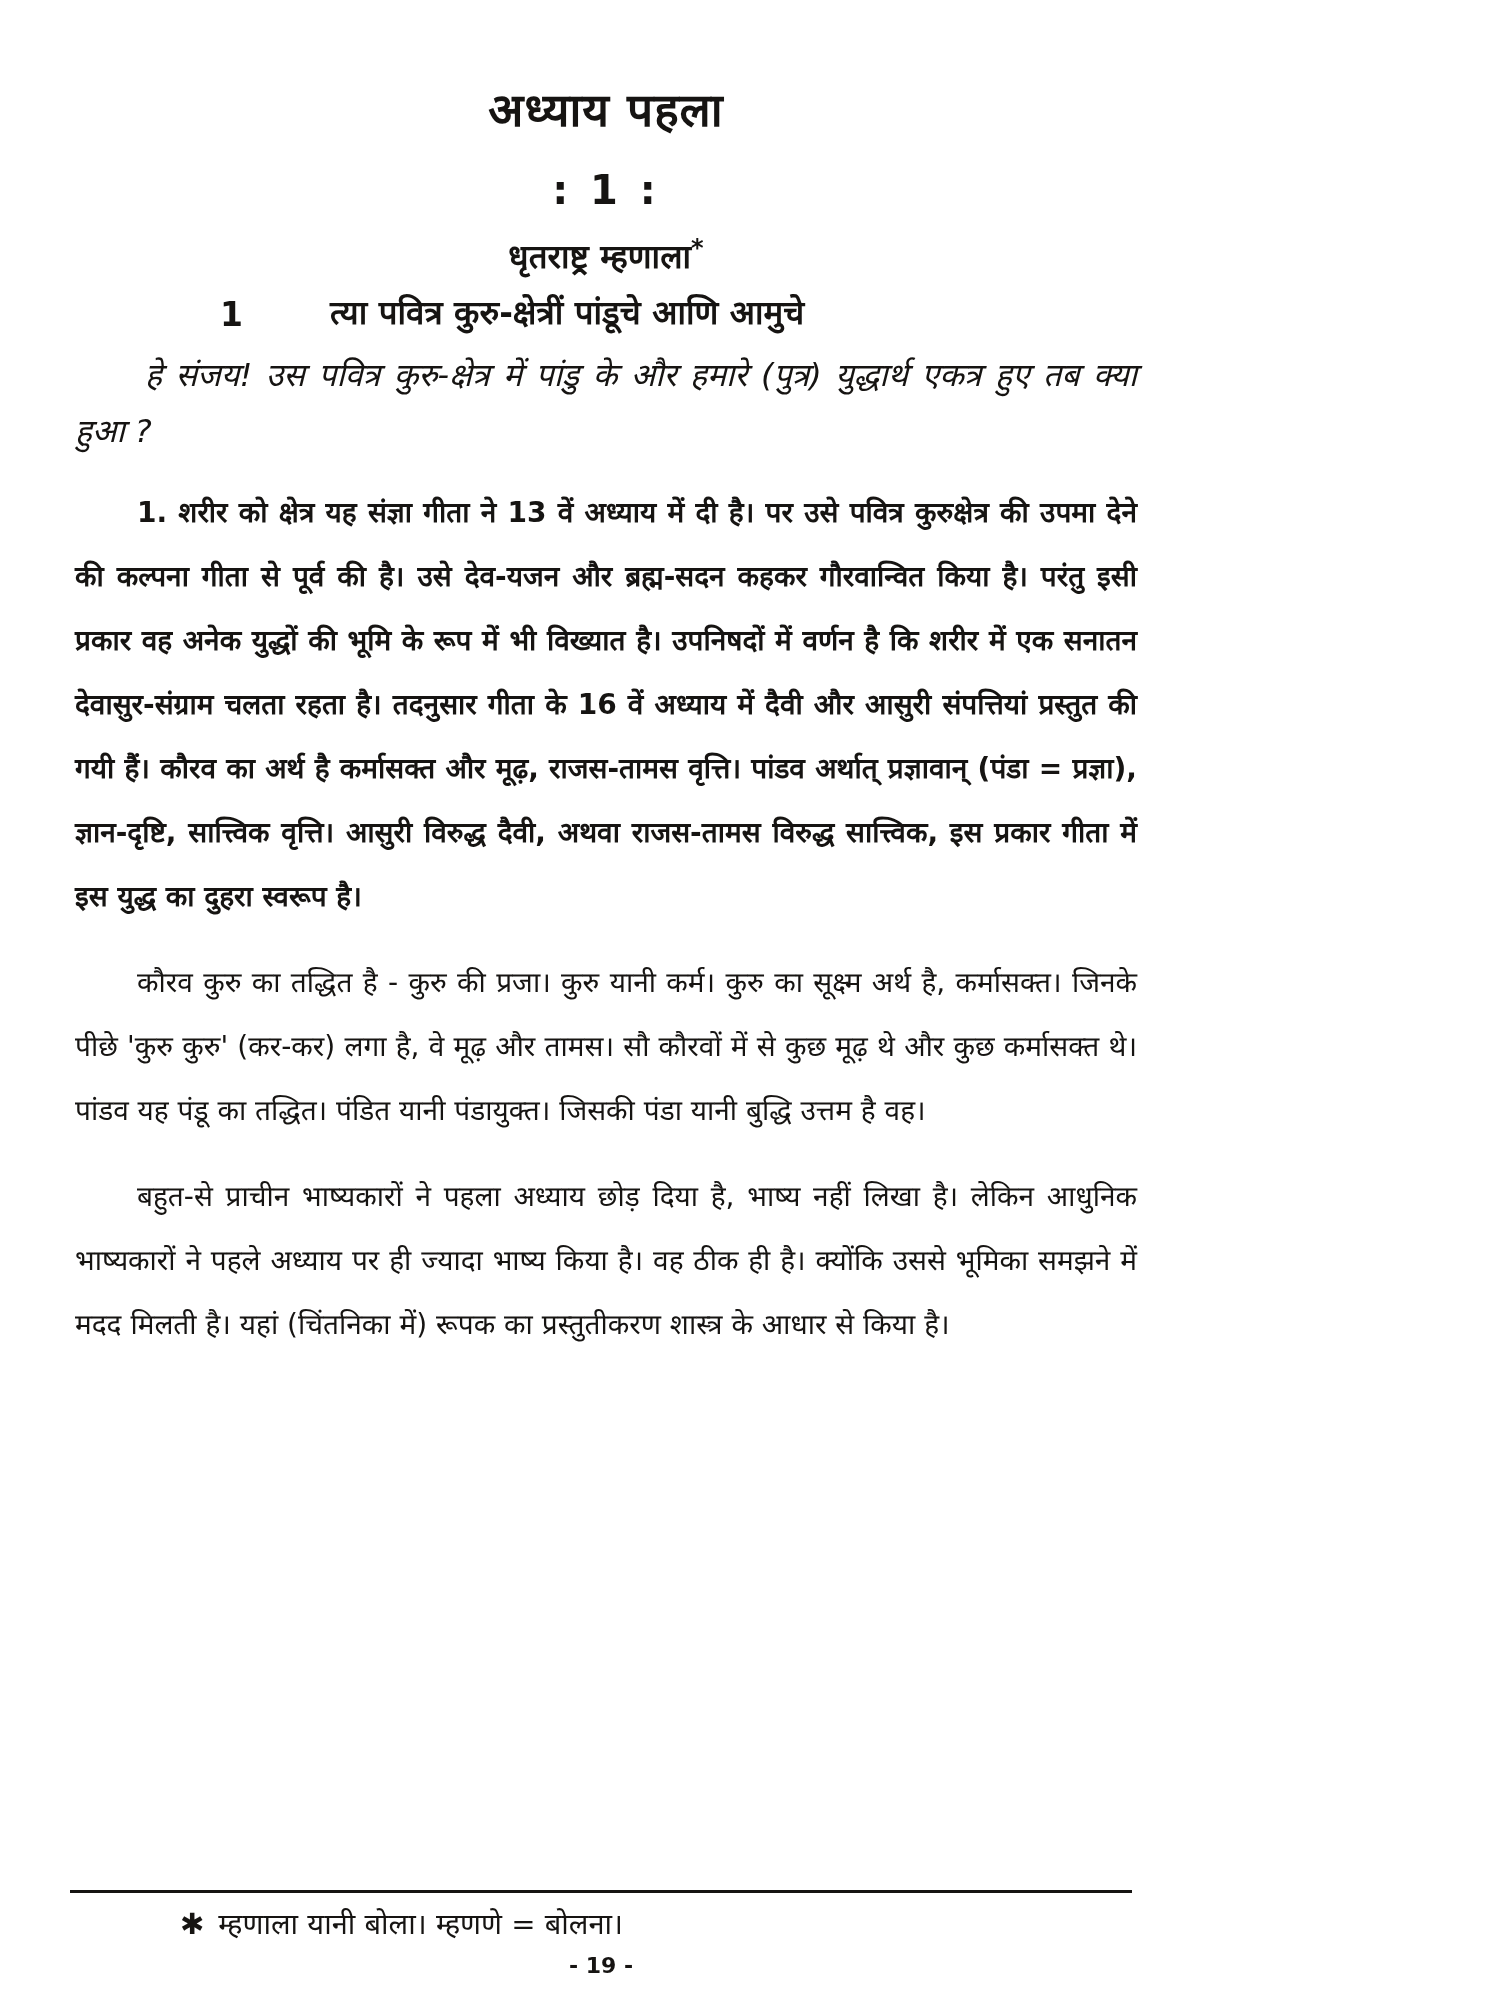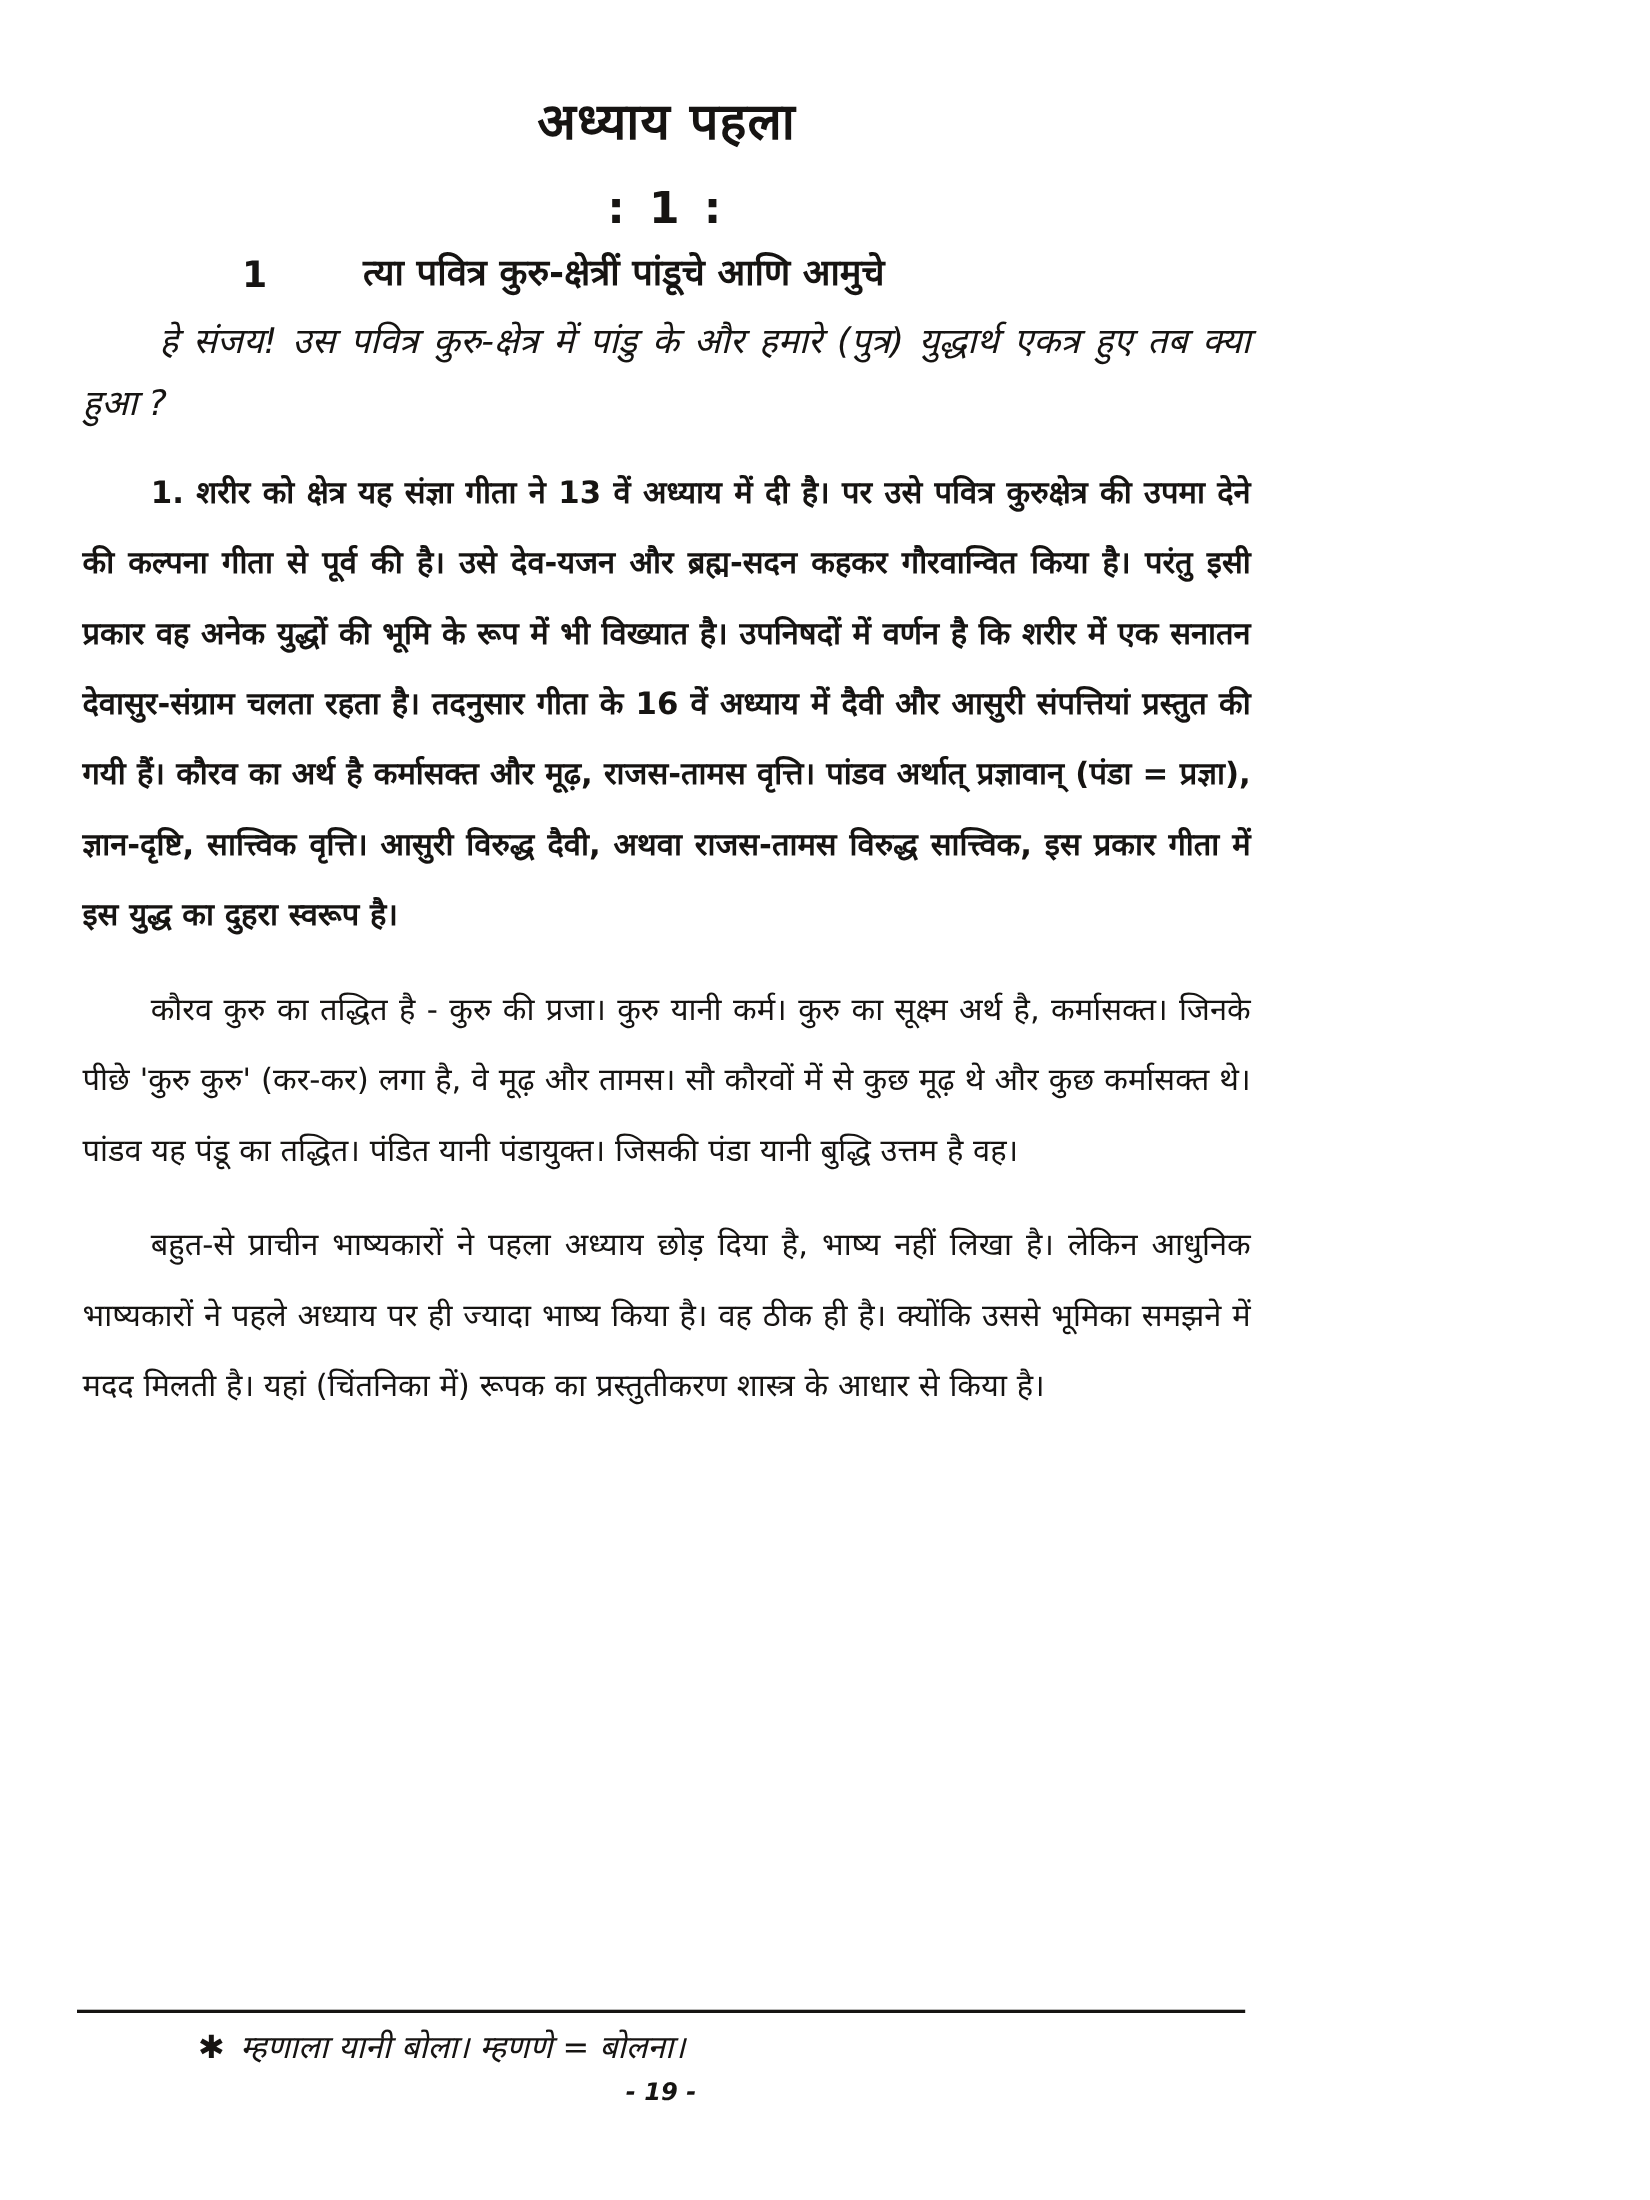--- a/index.html
+++ b/index.html
@@ -72,23 +72,22 @@
     font-size: 28px;
     line-height: 64px;
     text-indent: 62px;
     text-align: justify;
     margin-top: 22px;
   }
   .para.bold { font-weight: 700; }
   .footer {
     position: absolute;
     left: 70px;
-    top: 1827px;
+    top: 1890px;
     width: 1062px;
-    font-style: italic;
   }
   .rule {
     border-top: 3px solid #161412;
     width: 100%;
   }
   .footnote {
     margin-top: 12px;
     padding-left: 110px;
     font-size: 29px;
     line-height: 38px;
@@ -104,20 +103,21 @@
 </head>
 <body>
 
 <div class="sheet">
   <div class="content">
 
     <h1 class="title">अध्याय पहला</h1>
 
     <div class="chapter-mark">: 1 :</div>
 
+    <div class="speaker"><span>धृतराष्ट्र म्हणाला</span><sup>*</sup></div>
 
     <div class="verse">
       <span class="verse-num">1</span>
       <div>त्या पवित्र कुरु-क्षेत्रीं पांडूचे आणि आमुचे</div>
     </div>
 
     <p class="translation">हे संजय! उस पवित्र कुरु-क्षेत्र में पांडु के और हमारे (पुत्र) युद्धार्थ एकत्र हुए तब क्या हुआ ?</p>
 
     <p class="para bold">1. शरीर को क्षेत्र यह संज्ञा गीता ने 13 वें अध्याय में दी है। पर उसे पवित्र कुरुक्षेत्र की उपमा देने की कल्पना गीता से पूर्व की है। उसे देव-यजन और ब्रह्म-सदन कहकर गौरवान्वित किया है। परंतु इसी प्रकार वह अनेक युद्धों की भूमि के रूप में भी विख्यात है। उपनिषदों में वर्णन है कि शरीर में एक सनातन देवासुर-संग्राम चलता रहता है। तदनुसार गीता के 16 वें अध्याय में दैवी और आसुरी संपत्तियां प्रस्तुत की गयी हैं। कौरव का अर्थ है कर्मासक्त और मूढ़, राजस-तामस वृत्ति। पांडव अर्थात् प्रज्ञावान् (पंडा = प्रज्ञा), ज्ञान-दृष्टि, सात्त्विक वृत्ति। आसुरी विरुद्ध दैवी, अथवा राजस-तामस विरुद्ध सात्त्विक, इस प्रकार गीता में इस युद्ध का दुहरा स्वरूप है।</p>
     <p class="para">कौरव कुरु का तद्धित है - कुरु की प्रजा। कुरु यानी कर्म। कुरु का सूक्ष्म अर्थ है, कर्मासक्त। जिनके पीछे 'कुरु कुरु' (कर-कर) लगा है, वे मूढ़ और तामस। सौ कौरवों में से कुछ मूढ़ थे और कुछ कर्मासक्त थे। पांडव यह पंडू का तद्धित। पंडित यानी पंडायुक्त। जिसकी पंडा यानी बुद्धि उत्तम है वह।</p>

